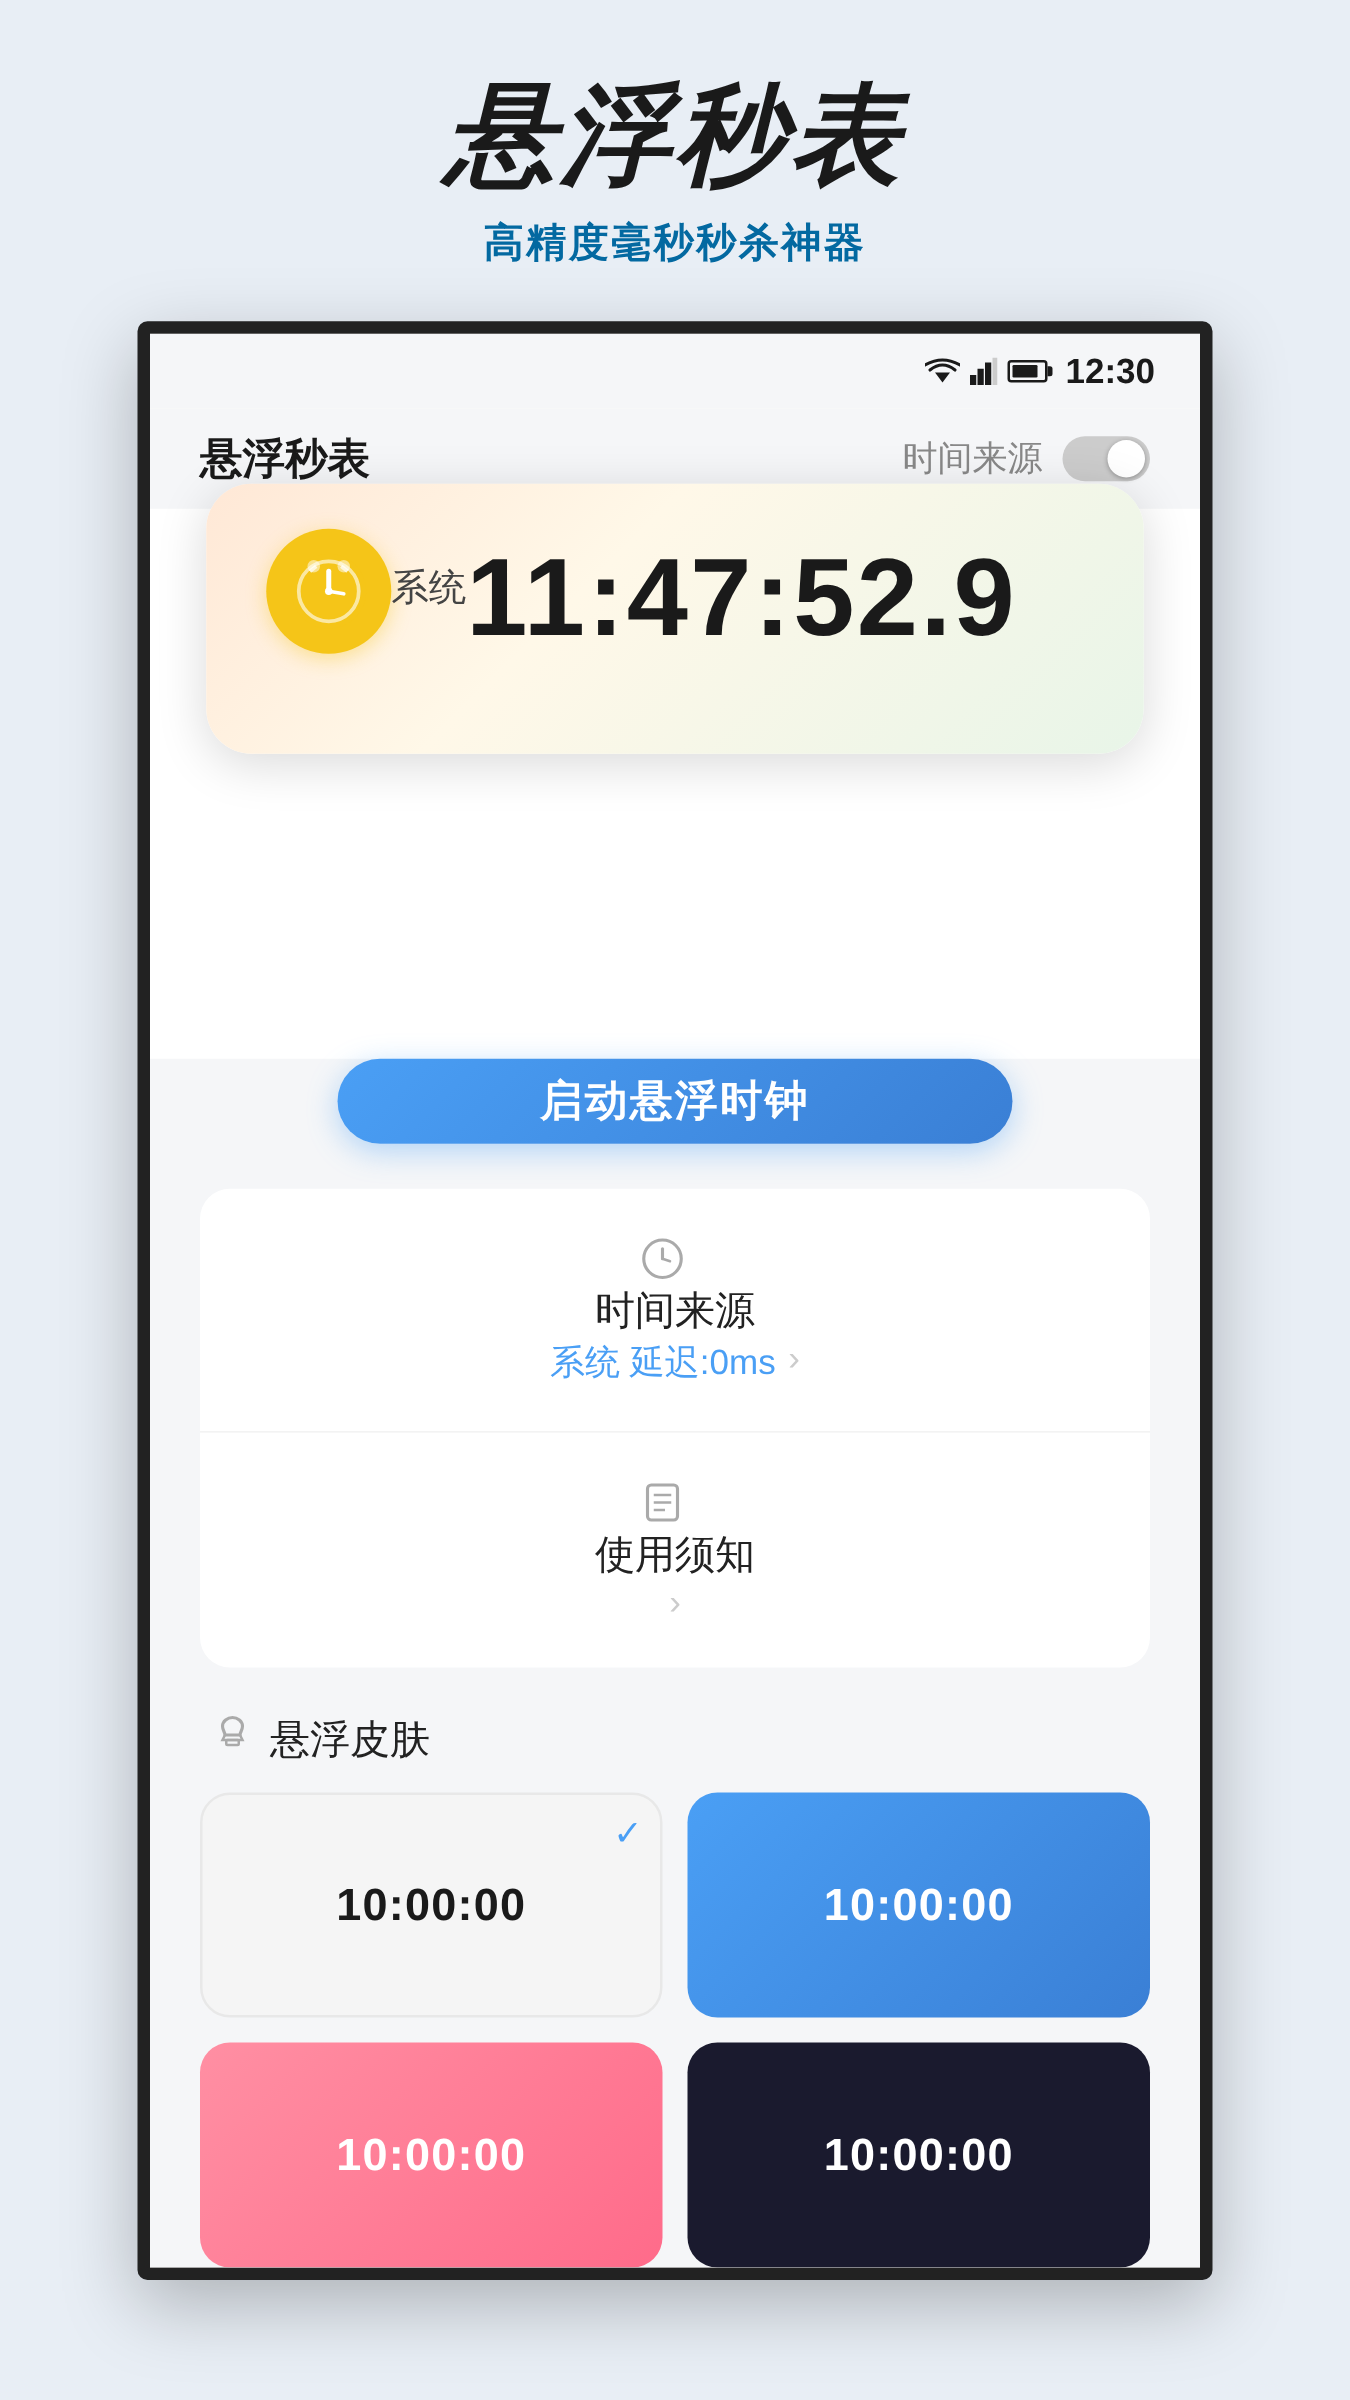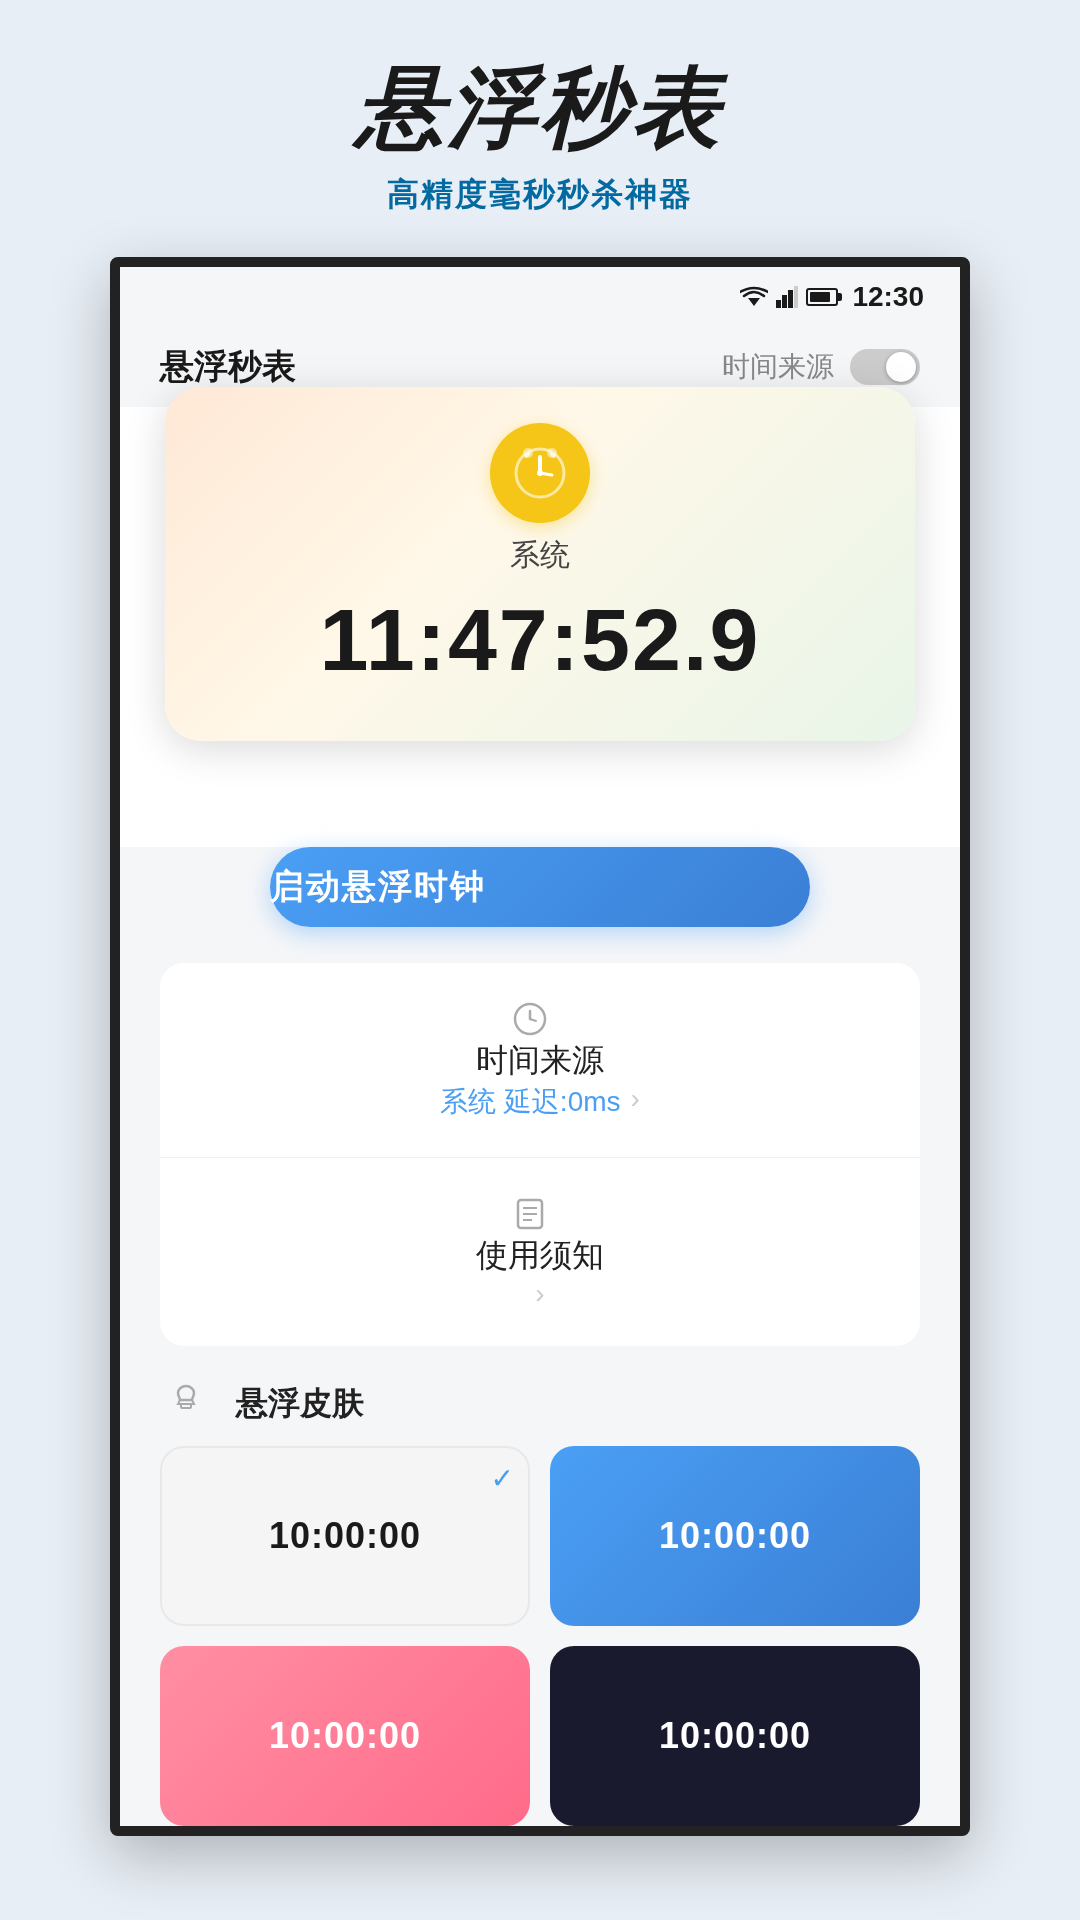--- a/index.html
+++ b/index.html
@@ -163,23 +163,23 @@
     
     .float-widget {
       position: absolute;
       top: 120px;
       left: 50%;
       transform: translateX(-50%);
       width: 750px;
       background: linear-gradient(135deg, #ffe8d6 0%, #fff8e8 40%, #e8f5e8 100%);
       border-radius: 36px;
       box-shadow: 0 8px 40px rgba(0,0,0,0.15);
-      padding: 36px 48px 52px;
-      display: flex;
-      flex-direction: column;
+      padding: 36px 48px 68px;
+      display: flex;
+      flex-direction: row;
       align-items: center;
       z-index: 10;
     }
 
     .widget-icon-wrap {
       width: 100px;
       height: 100px;
       background: #f5c518;
       border-radius: 50%;
       display: flex;
@@ -207,26 +207,26 @@
     .content-area {
       margin-top: 440px;
       padding: 0 40px;
       background: #f5f6f8;
       min-height: 900px;
     }
 
     
     .start-btn {
       width: 540px;
-      height: 80px;
+      height: 68px;
       background: linear-gradient(135deg, #4a9ff5, #3a7fd5);
       border-radius: 44px;
       display: flex;
       align-items: center;
-      justify-content: flex-start;
+      justify-content: center;
       margin: 36px auto 0;
       cursor: pointer;
       box-shadow: 0 6px 24px rgba(74,159,245,0.4);
     }
 
     .start-btn-text {
       color: #fff;
       font-size: 34px;
       font-weight: 600;
       letter-spacing: 2px;
@@ -286,23 +286,22 @@
     }
 
     
     .skin-section {
       margin-top: 36px;
     }
 
     .skin-header {
       display: flex;
       align-items: center;
-      gap: 32px;
+      gap: 12px;
       padding: 0 8px 20px;
-      font-weight: bold;
     }
 
     .skin-header-icon {
       font-size: 30px;
       color: #888;
     }
 
     .skin-header-label {
       font-size: 32px;
       color: #222;

